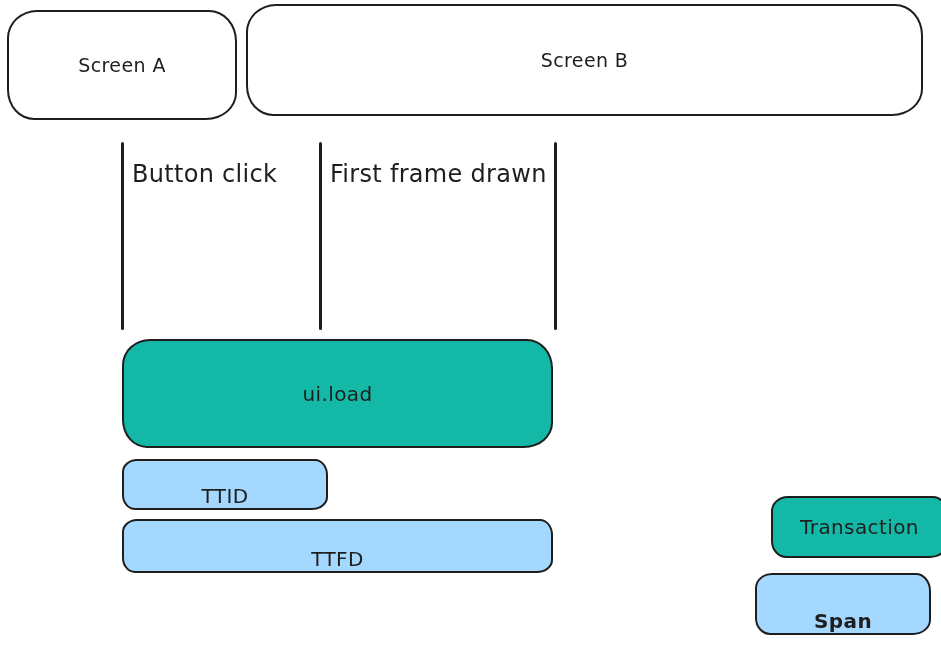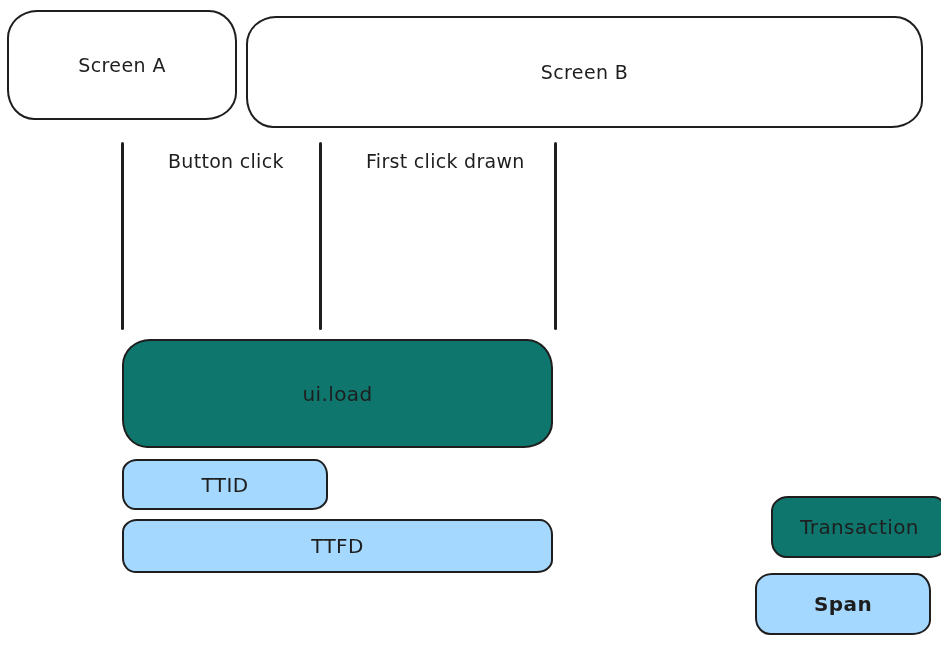--- a/index.html
+++ b/index.html
@@ -19,57 +19,56 @@
     display: flex;
     align-items: center;
     justify-content: center;
     font-size: 19px;
     letter-spacing: 0.4px;
     background: #ffffff;
   }
   
   .screen { border-radius: 30px 28px 31px 27px / 28px 31px 27px 30px; }
   #screen-a { left: 7px;  top: 10px; width: 230px; height: 110px; }
-  #screen-b { left: 246px; top: 16px;  width: 677px; height: 112px; }
+  #screen-b { left: 246px; top: 4px;  width: 677px; height: 112px; }
 
   .event-line {
     position: absolute;
     width: 3px;
     height: 188px;
     top: 142px;
     background: #1e1e1e;
     border-radius: 2px;
   }
   #event-line-1 { left: 121px; }
   #event-line-2 { left: 319px; }
   #event-line-3 { left: 554px; }
 
   .event-label {
     position: absolute;
-    top: 150px;
-    font-size: 19px;
+    top: 160px;
+    font-size: 24px;
     letter-spacing: 0.3px;
     white-space: nowrap;
-    margin-left: 36px;
   }
   #event-label-1 { left: 132px; }
   #event-label-2 { left: 330px; }
   #event-label-3 { left: 563px; }
 
   .span-box {
     position: absolute;
     border: 2.5px solid #1e1e1e;
     display: flex;
     align-items: center;
     justify-content: center;
     font-size: 20px;
     letter-spacing: 0.4px;
   }
-  .fill-transaction { background: #0f766e; }
-  .fill-span { background: #a5d8ff; }
+  .fill-transaction { background: #14b8a6; }
+  .fill-span { background: #a5d8ff; align-items: flex-end; }
 
   #span-uiload { left: 122px; top: 339px; width: 431px; height: 109px;
     border-radius: 28px 26px 29px 25px / 26px 29px 25px 28px; }
   #span-ttid   { left: 122px; top: 459px; width: 206px; height: 51px;
     border-radius: 15px 13px 16px 13px / 13px 16px 13px 15px; }
   #span-ttfd   { left: 122px; top: 519px; width: 431px; height: 54px;
     border-radius: 15px 13px 16px 13px / 13px 16px 13px 15px; }
 
   #legend-transaction { left: 755px; top: 496px; width: 177px; height: 62px;
     border-radius: 17px 15px 18px 15px / 15px 18px 15px 17px; margin-left: 16px; }
@@ -86,21 +85,21 @@
   </div>
   <div class="box screen" id="screen-b">
     <span>Screen B</span>
   </div>
 
   <div class="event-line" id="event-line-1"></div>
   <div class="event-line" id="event-line-2"></div>
   <div class="event-line" id="event-line-3"></div>
 
   <div class="event-label" id="event-label-1">Button click</div>
-  <div class="event-label" id="event-label-2">First click drawn</div>
+  <div class="event-label" id="event-label-2">First frame drawn</div>
 
   <div class="span-box fill-transaction" id="span-uiload">
     <span>ui.load</span>
   </div>
   <div class="span-box fill-span" id="span-ttid">
     <span>TTID</span>
   </div>
   <div class="span-box fill-span" id="span-ttfd">
     <span>TTFD</span>
   </div>

